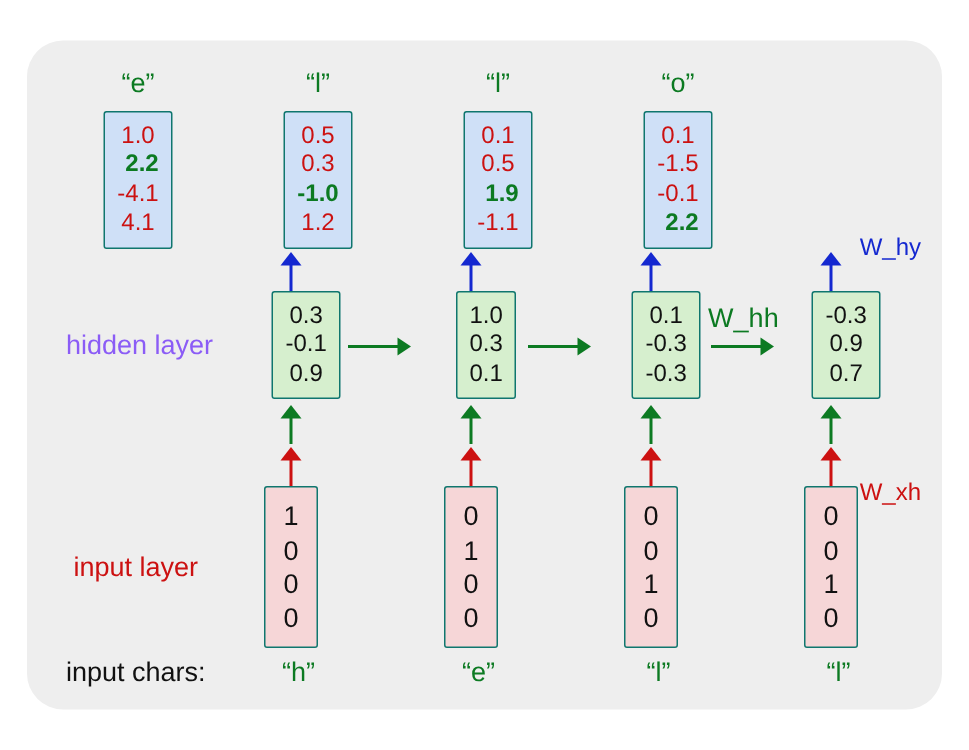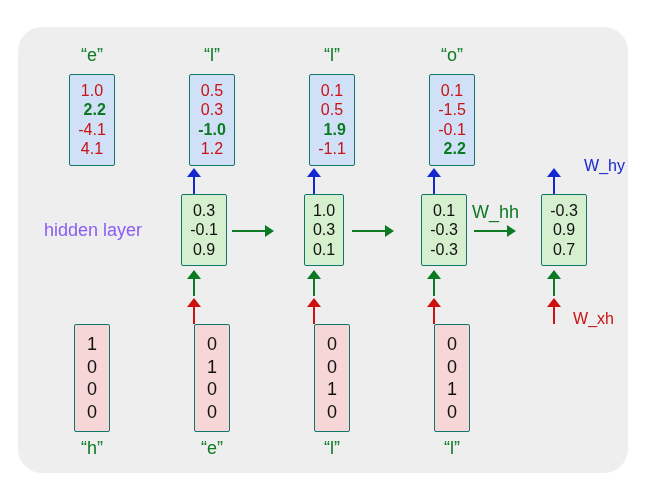--- a/index.html
+++ b/index.html
@@ -125,21 +125,21 @@
 
   <div class="row">
     <div class="cols">
       <div class="cell"><div class="box output" id="out0"><span class="v val-red">1.0</span><span class="v val-greenb">2.2</span><span class="v val-red">-4.1</span><span class="v val-red">4.1</span></div></div>
       <div class="cell"><div class="box output" id="out1"><span class="v val-red">0.5</span><span class="v val-red">0.3</span><span class="v val-greenb">-1.0</span><span class="v val-red">1.2</span></div></div>
       <div class="cell"><div class="box output" id="out2"><span class="v val-red">0.1</span><span class="v val-red">0.5</span><span class="v val-greenb">1.9</span><span class="v val-red">-1.1</span></div></div>
       <div class="cell"><div class="box output" id="out3"><span class="v val-red">0.1</span><span class="v val-red">-1.5</span><span class="v val-red">-0.1</span><span class="v val-greenb">2.2</span></div></div>
     </div>
   </div>
 
-  <span class="wlabel blue" style="right:3px; top:130px;">W_hy</span>
+  <span class="wlabel blue" style="right:14px; top:130px;">W_hy</span>
 
   <div class="row arrowrow">
     <div class="label-col"></div>
     <div class="cols">
       <div class="cell">
           <div class="arrow-up blue"></div>
         </div>
       <div class="cell">
           <div class="arrow-up blue"></div>
         </div>
@@ -177,52 +177,54 @@
         </div>
       <div class="cell">
           <div class="arrow-up green"></div>
         </div>
       <div class="cell">
           <div class="arrow-up green"></div>
         </div>
     </div>
   </div>
 
-  <span class="wlabel red" style="right:14px; top:283px;">W_xh</span>
+  <span class="wlabel red" style="right:14px; top:293px;">W_xh</span>
 
   <div class="row arrowrow">
     <div class="label-col"></div>
     <div class="cols">
       <div class="cell">
           <div class="arrow-up red"></div>
         </div>
       <div class="cell">
           <div class="arrow-up red"></div>
         </div>
       <div class="cell">
           <div class="arrow-up red"></div>
         </div>
       <div class="cell">
           <div class="arrow-up red"></div>
         </div>
     </div>
   </div>
 
   <div class="row">
+    <div class="label-col red">input layer</div>
     <div class="cols">
       <div class="cell"><div class="box input input-box-inner" id="in0"><span class="v val-black">1</span><span class="v val-black">0</span><span class="v val-black">0</span><span class="v val-black">0</span></div></div>
       <div class="cell"><div class="box input input-box-inner" id="in1"><span class="v val-black">0</span><span class="v val-black">1</span><span class="v val-black">0</span><span class="v val-black">0</span></div></div>
       <div class="cell"><div class="box input input-box-inner" id="in2"><span class="v val-black">0</span><span class="v val-black">0</span><span class="v val-black">1</span><span class="v val-black">0</span></div></div>
       <div class="cell"><div class="box input input-box-inner" id="in3"><span class="v val-black">0</span><span class="v val-black">0</span><span class="v val-black">1</span><span class="v val-black">0</span></div></div>
     </div>
   </div>
 
   <div class="gap6"></div>
 
   <div class="row">
+    <div class="label-col black">input chars:</div>
     <div class="cols">
       <div class="cell quoted">“h”</div>
       <div class="cell quoted">“e”</div>
       <div class="cell quoted">“l”</div>
       <div class="cell quoted">“l”</div>
     </div>
   </div>
 
 </div>
 

